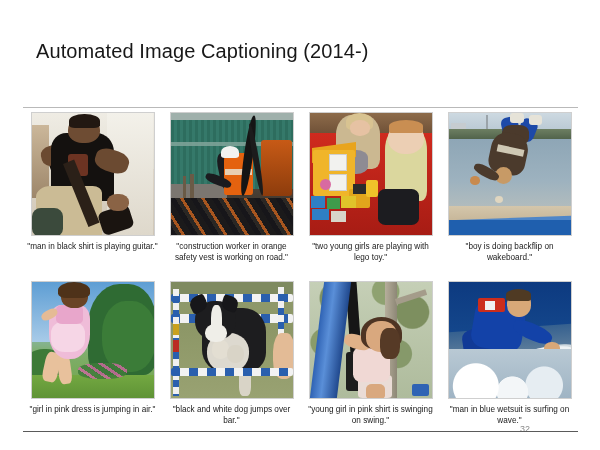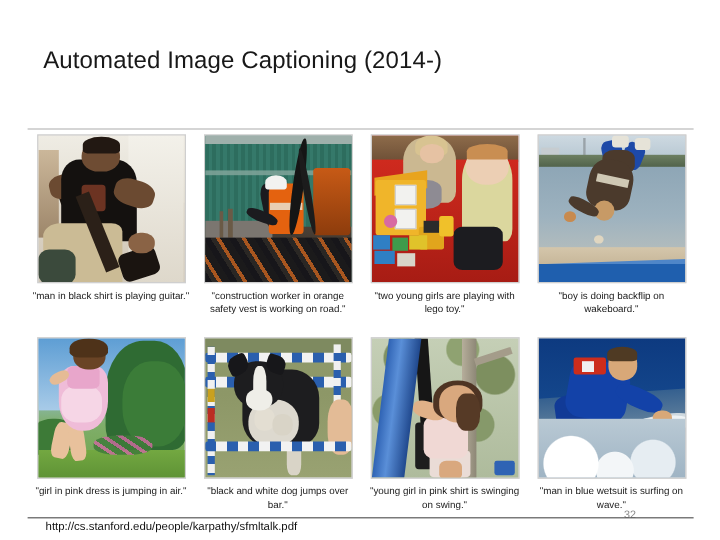--- a/index.html
+++ b/index.html
@@ -484,15 +484,14 @@
         </div>
         <div class="caption">"man in blue wetsuit is surfing on wave."</div>
       </div>
 
     </div>
 
   </div>
 
   <div class="page-number">32</div>
   <div class="bottom-rule"></div>
-  <div class="footer-url">http://cs.stanford.edu/people/karpathy/sfmltalk.pdf</div>
 
 </div>
 
 </body></html>

